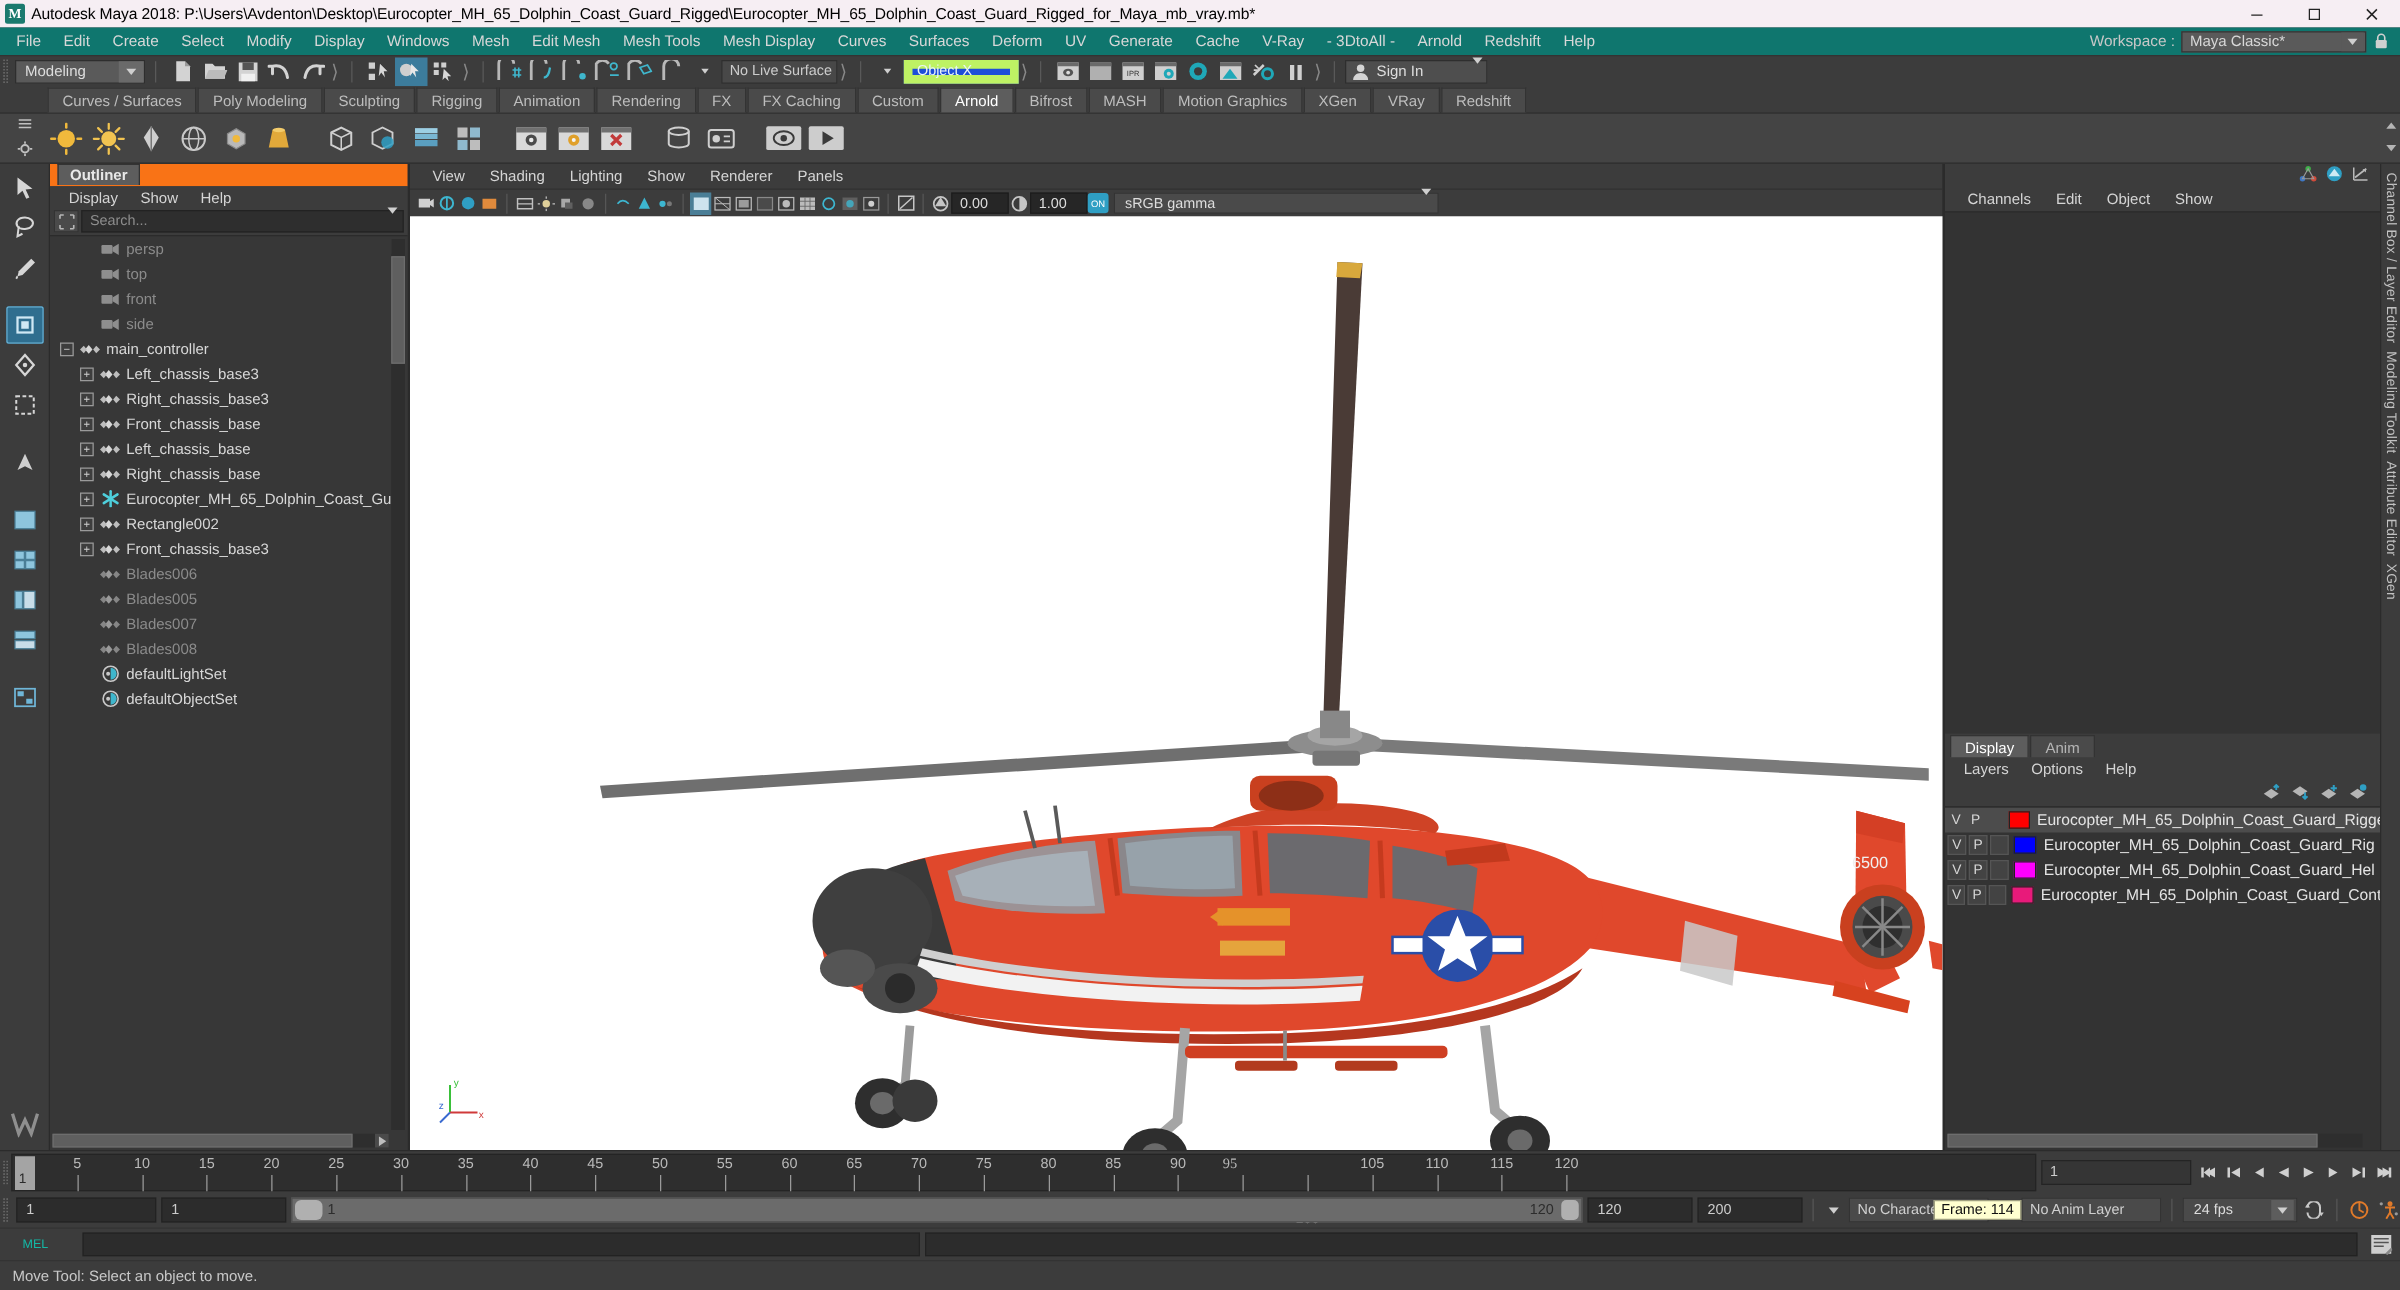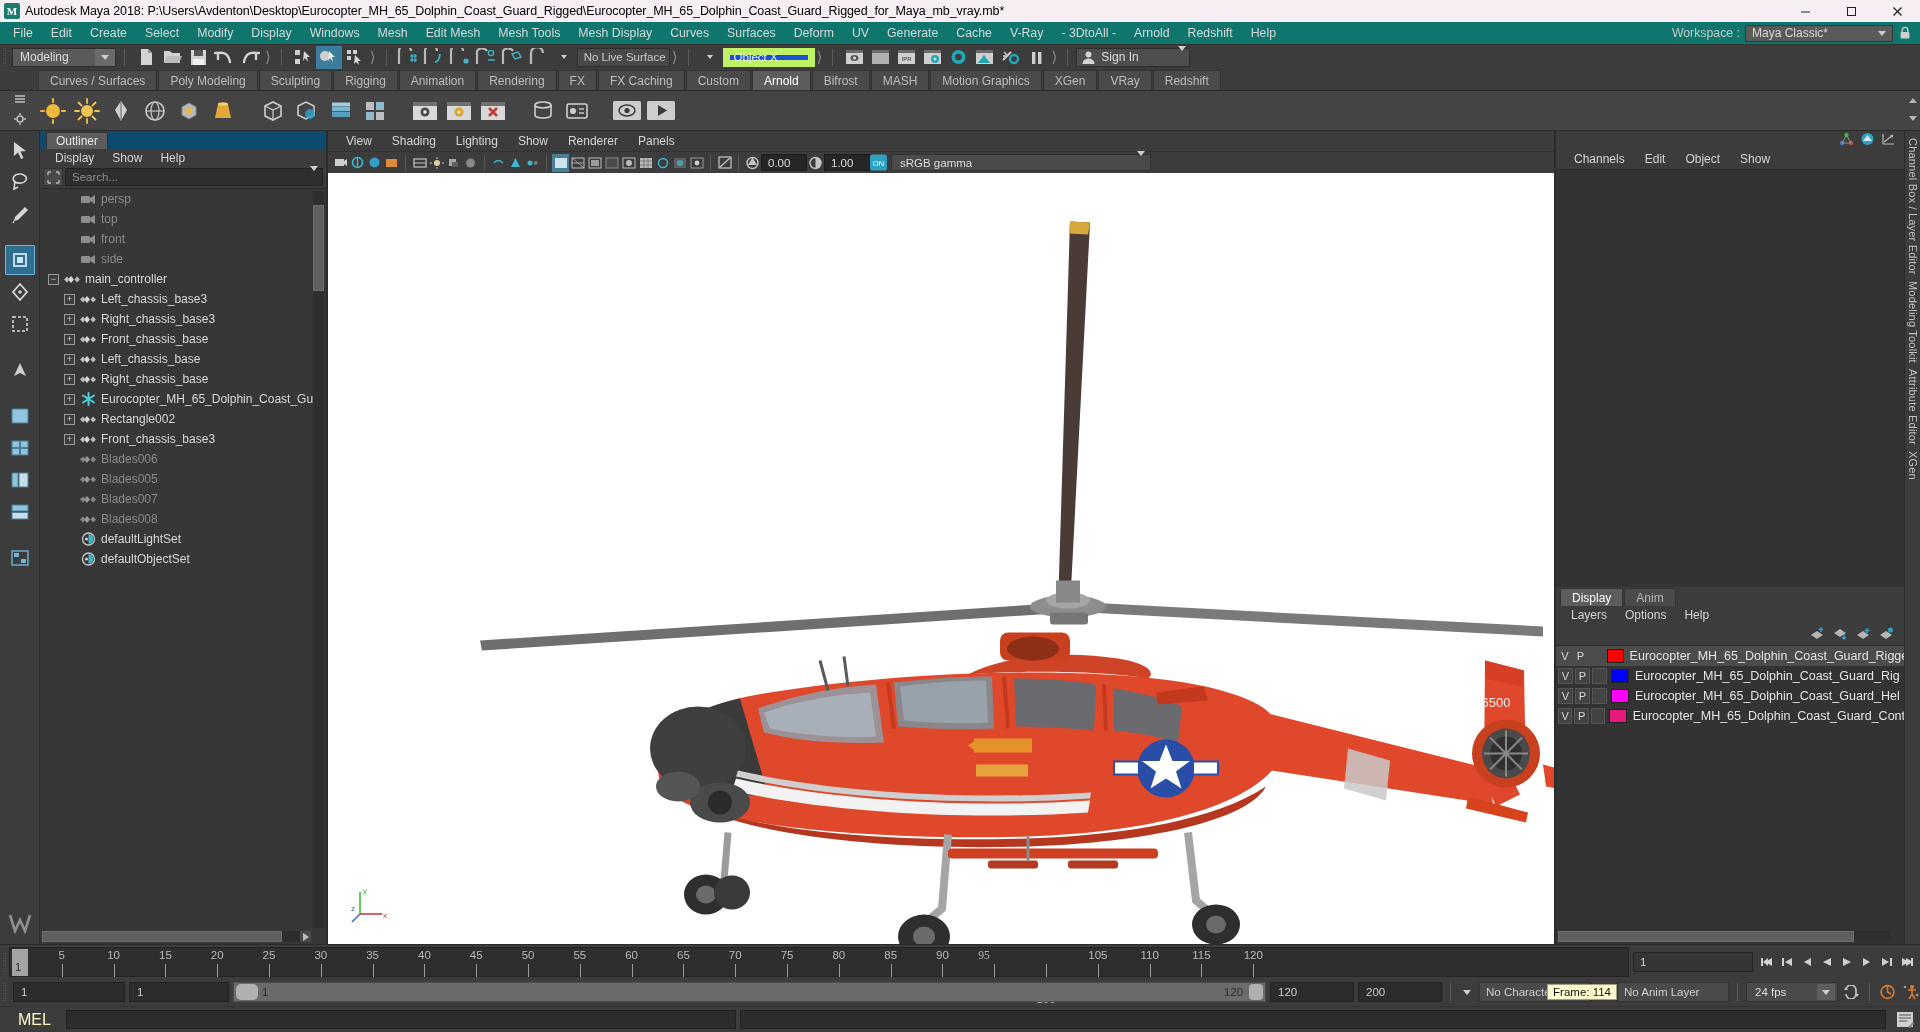--- a/index.html
+++ b/index.html
@@ -107,21 +107,21 @@
     width:40px;background:#3c3c3c;display:flex;flex-direction:column;align-items:center;
     padding-top:4px;border-right:1px solid #2b2b2b;
   }
   .tb-btn{width:30px;height:30px;margin-bottom:2px;display:flex;align-items:center;justify-content:center;border-radius:2px;}
   .tb-btn.sel{background:#2f6e8f;box-shadow:inset 0 0 0 1px #6fb6d8;}
   .tb-spacer{height:14px;}
   .tb-bottom{margin-top:auto;margin-bottom:6px;}
 
   
   .outliner { width:288px;background:#3c3c3c;display:flex;flex-direction:column;border-right:2px solid #2b2b2b; }
-  .ol-tabrow{height:18px;display:flex;align-items:flex-end;background:#0c4a6e;padding-left:6px;}
+  .ol-tabrow{height:18px;display:flex;align-items:flex-start;background:#f97316;padding-left:6px;font-weight:bold;}
   .ol-tab{height:17px;padding:0 9px;line-height:17px;font-size:12px;background:#5d5d5d;color:#e8e8e8;border:1px solid #333;border-bottom:none;}
   .ol-menubar{height:19px;display:flex;align-items:center;background:#3c3c3c;padding-left:6px;font-size:12px;color:#d5d5d5;}
   .ol-menubar .mi{padding:0 9px;line-height:19px;}
   .ol-search{height:20px;display:flex;align-items:center;background:#3c3c3c;padding:0 3px 2px 3px;gap:2px;}
   .ol-searchico{width:20px;height:18px;display:flex;align-items:center;justify-content:center;background:#4a4a4a;border:1px solid #333;}
   .ol-searchbox{flex:1;height:18px;background:#2e2e2e;border:1px solid #222;color:#8d8d8d;font-size:11.5px;display:flex;align-items:center;padding-left:6px;position:relative;}
   .ol-searchbox .arrow{position:absolute;right:4px;top:2px;}
   .ol-tree{flex:1;background:#373737;position:relative;overflow:hidden;border-top:1px solid #2b2b2b;}
   .ol-row{height:20px;display:flex;align-items:center;font-size:12px;white-space:nowrap;padding-right:4px;}
   .ol-row .expander{width:11px;height:11px;border:1px solid #9a9a9a;color:#cfcfcf;font-size:9px;line-height:9px;
@@ -204,21 +204,21 @@
   .charfield{width:112px;height:20px;background:#4a4a4a;border:1px solid #333;color:#cfcfcf;font-size:11.5px;
     display:flex;align-items:center;padding-left:6px;}
   .fpsfield{width:92px;height:20px;background:#4a4a4a;border:1px solid #333;color:#dcdcdc;font-size:11.5px;
     display:flex;align-items:center;padding-left:8px;position:relative;}
   .fpsfield .arrow{position:absolute;right:2px;top:1px;width:18px;height:16px;background:#5d5d5d;display:flex;align-items:center;justify-content:center;}
   .tooltip{background:#ffffd0;border:1px solid #a0a080;color:#111;font-size:11.5px;padding:1px 5px;
     position:relative;z-index:5;white-space:nowrap;}
 
   
   .cmdline{height:26px;background:#3c3c3c;display:flex;align-items:center;flex:0 0 26px;padding-left:4px;gap:4px;border-top:1px solid #333;}
-  .mel-lbl{width:58px;font-size:16px;color:#fef9c3;padding-left:14px;}
+  .mel-lbl{width:58px;font-size:10px;color:#14b8a6;padding-left:14px;}
   .cmd-in{width:670px;height:19px;background:#2c2c2c;border:1px solid #222;}
   .cmd-out{flex:1;height:19px;background:#2c2c2c;border:1px solid #222;margin-right:4px;}
   .cmd-ico{width:22px;height:20px;display:flex;align-items:center;justify-content:center;margin-right:4px;}
 
   
   .helpline{height:24px;background:#3c3c3c;display:flex;align-items:center;flex:0 0 24px;padding-left:10px;font-size:12px;color:#c8c8c8;border-top:1px solid #333;}
 
   .arrow-d{width:0;height:0;border-left:4px solid transparent;border-right:4px solid transparent;border-top:5px solid #cfcfcf;}
   .arrow-d.sm{border-left-width:3.5px;border-right-width:3.5px;border-top-width:4.5px;}
 </style>
@@ -1579,14 +1579,17 @@
     <div class="cmd-out"></div>
     <div class="cmd-ico">
       <svg width="18" height="17" viewBox="0 0 18 17">
           <rect x="1" y="1" width="16" height="15" fill="#cfcfcf"></rect>
           <path d="M3 4h12M3 7h12M3 10h8" stroke="#555" stroke-width="1.1"></path>
           <path d="M12 16 L17 11 L18 13 L14 17z" fill="#888"></path>
         </svg>
     </div>
   </div>
 
+  <div class="helpline">
+    <span>Move Tool: Select an object to move.</span>
+  </div>
 
 </div>
 
 </body></html>

